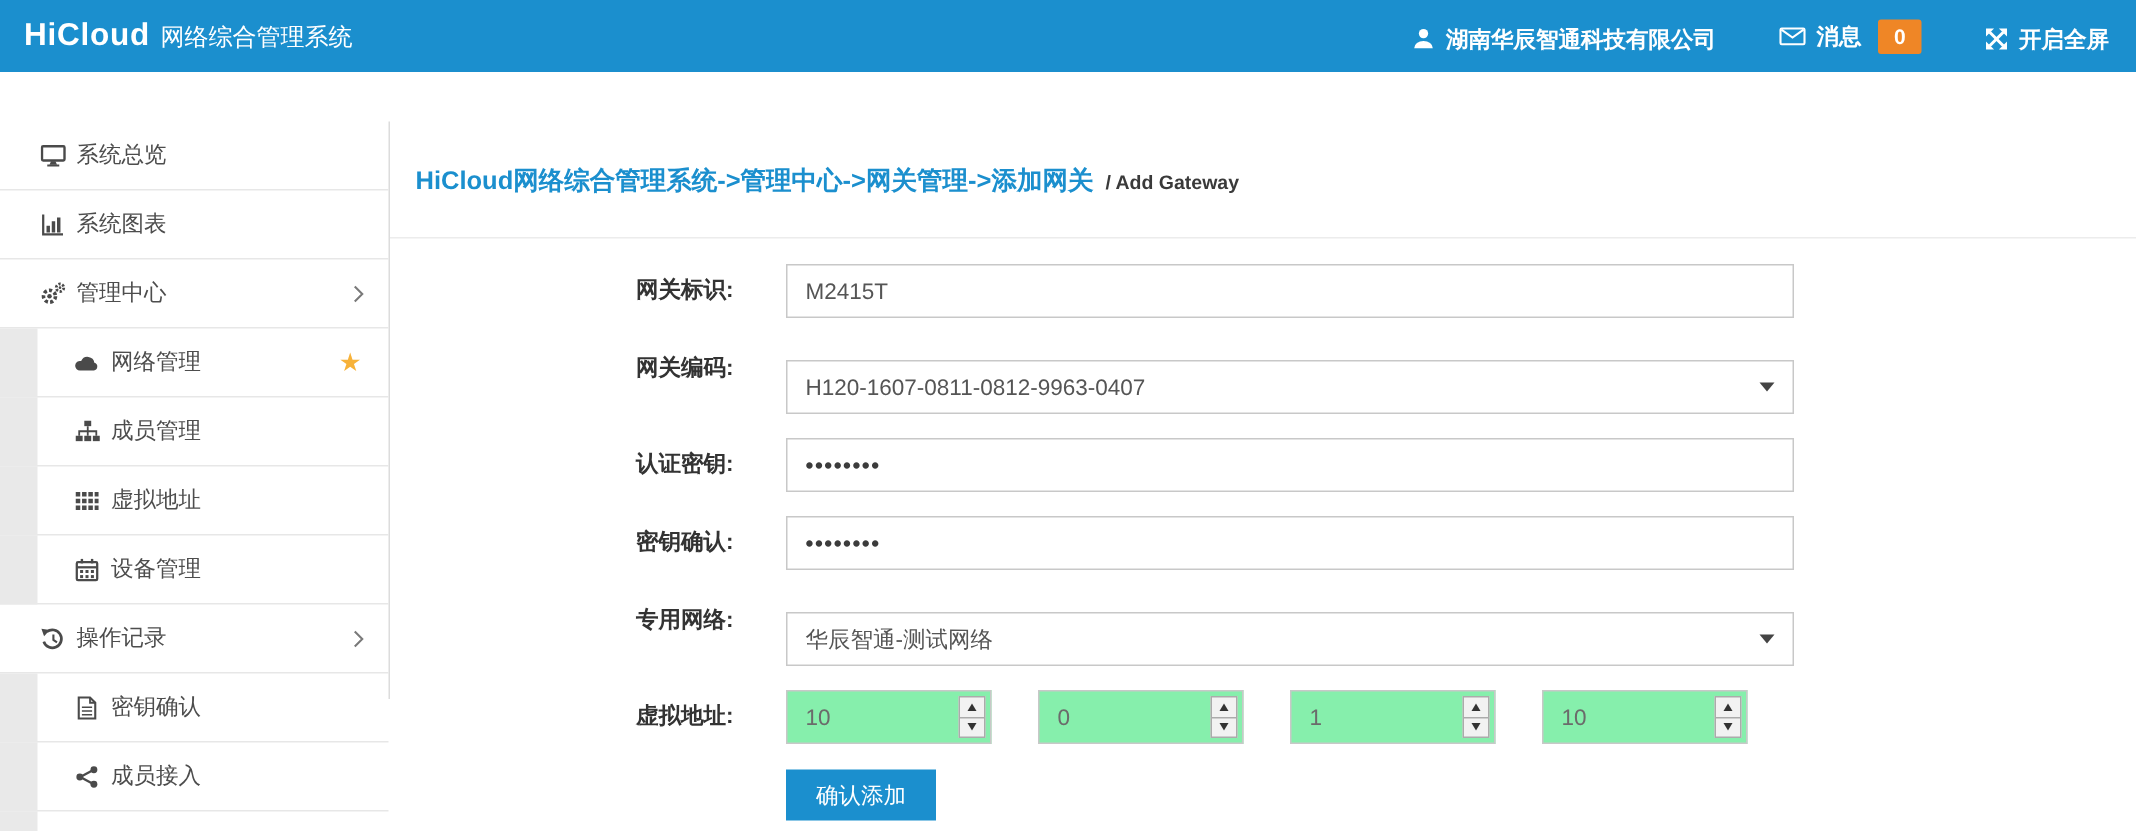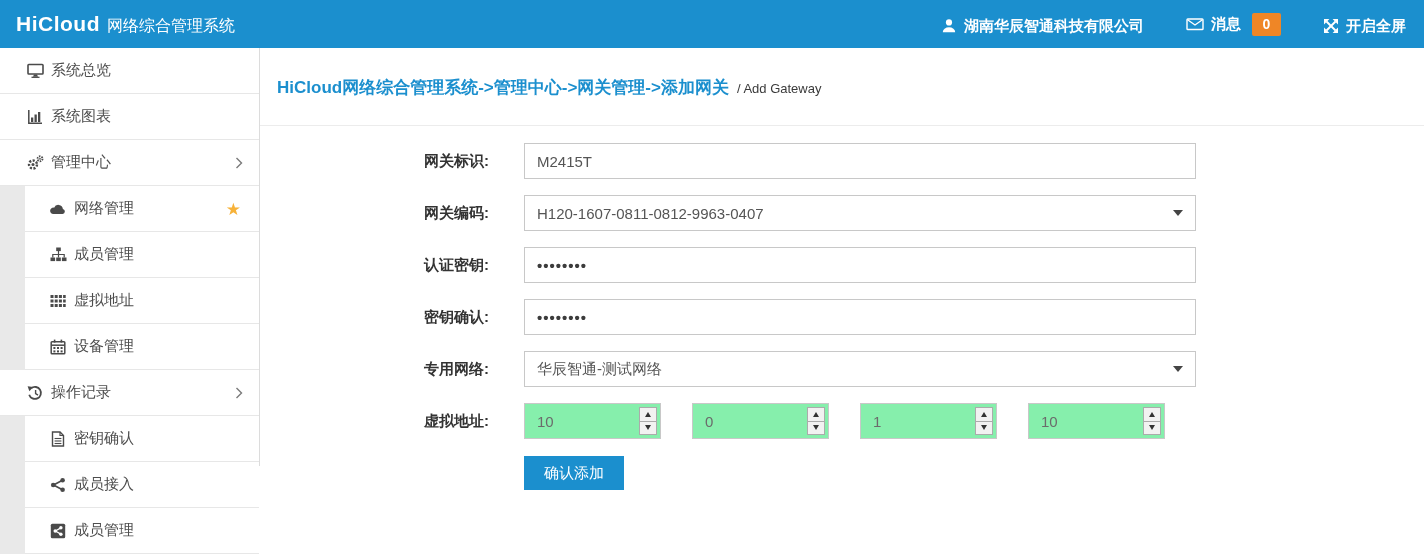--- a/index.html
+++ b/index.html
@@ -1,18 +1,18 @@
 <!DOCTYPE html>
 <html style="--accent: #1b8fce; --badge: #ef8626; --star: #f7b239;"><head>
 <meta charset="utf-8">
 <style>
   * { margin:0; padding:0; box-sizing:border-box; }
   html,body { width:1424px; height:554px; overflow:hidden;
     font-family:"Liberation Sans","DejaVu Sans",sans-serif; background:#fff; }
-  .app { width:1424px; height:466px; display:flex; flex-direction:column; }
+  .app { width:1424px; height:466px; display:flex; flex-direction:column;gap:33px; }
 
   
   .topbar { height:48px; flex:0 0 48px; background:var(--accent,#1b8fce);
     display:flex; align-items:center; justify-content:space-between;
     color:#fff; padding:0 18px 0 16px; }
   .brand { font-size:16px; display:flex; align-items:baseline; gap:7px; }
   .brand-bold { font-size:21px; font-weight:bold; letter-spacing:0.5px; }
   .brand-rest { font-size:16px; }
   .topbar-right { display:flex; align-items:flex-end; gap:42px; font-size:15px;font-weight:bold; }
   .top-item { display:flex; align-items:center; gap:7px; cursor:pointer; white-space:nowrap; }
@@ -41,33 +41,33 @@
     color:#7a7a7a; display:inline-flex; }
   .star { position:absolute; right:18px; top:50%; transform:translateY(-50%);
     color:var(--star,#f7b239); font-size:17px; line-height:1; }
 
   
   .content { flex:1; display:flex; flex-direction:column; background:#fff; min-width:0; }
   .breadcrumb-bar { height:78px; flex:0 0 78px; border-bottom:1px solid #ececec;
     padding:28px 0 0 17px; }
   .breadcrumb { display:flex; align-items:baseline; gap:8px; white-space:nowrap; }
   .crumb-path { color:var(--accent,#1b8fce); font-size:17px; font-weight:bold; }
-  .crumb-suffix { color:#3a3a3a; font-size:13px; }
+  .crumb-suffix { color:#3a3a3a; font-size:13px;font-weight:bold; }
 
   .form-area { padding:17px 0 0 164px; }
   .form-row { display:flex; margin-bottom:16px; }
   .form-label { width:100px; flex:0 0 100px; font-size:15px; font-weight:bold;
     color:#333; line-height:36px; white-space:nowrap; }
   .text-input { width:672px; height:36px; border:1px solid #c8c8c8;
     padding:0 12px; font-size:15px; color:#555; background:#fff; outline:none;
     font-family:"Liberation Sans","DejaVu Sans",sans-serif; }
   .pw { letter-spacing:1px; font-weight:bold; color:#3c3c3c; }
   .select-box { width:672px; height:36px; border:1px solid #c8c8c8;
     display:flex; align-items:center; padding:0 12px; font-size:15px;
-    color:#555; cursor:pointer; background:#fff; }
+    color:#555; cursor:pointer; background:#fff;margin-top:12px; }
   .select-value { flex:1; }
   .caret-down { width:0; height:0; border-left:5px solid transparent;
     border-right:5px solid transparent; border-top:6px solid #444; }
 
   .addr-group { display:flex; gap:31px; }
   .num-box { width:137px; height:36px; border:1px solid #c8c8c8; display:flex;
     align-items:center; background:#86efac; }
   .num-input { flex:1; min-width:0; border:none; outline:none; padding:0 0 0 12px;
     font-size:15px; color:#6b6b6b; background:transparent;
     font-family:"Liberation Sans","DejaVu Sans",sans-serif; }

